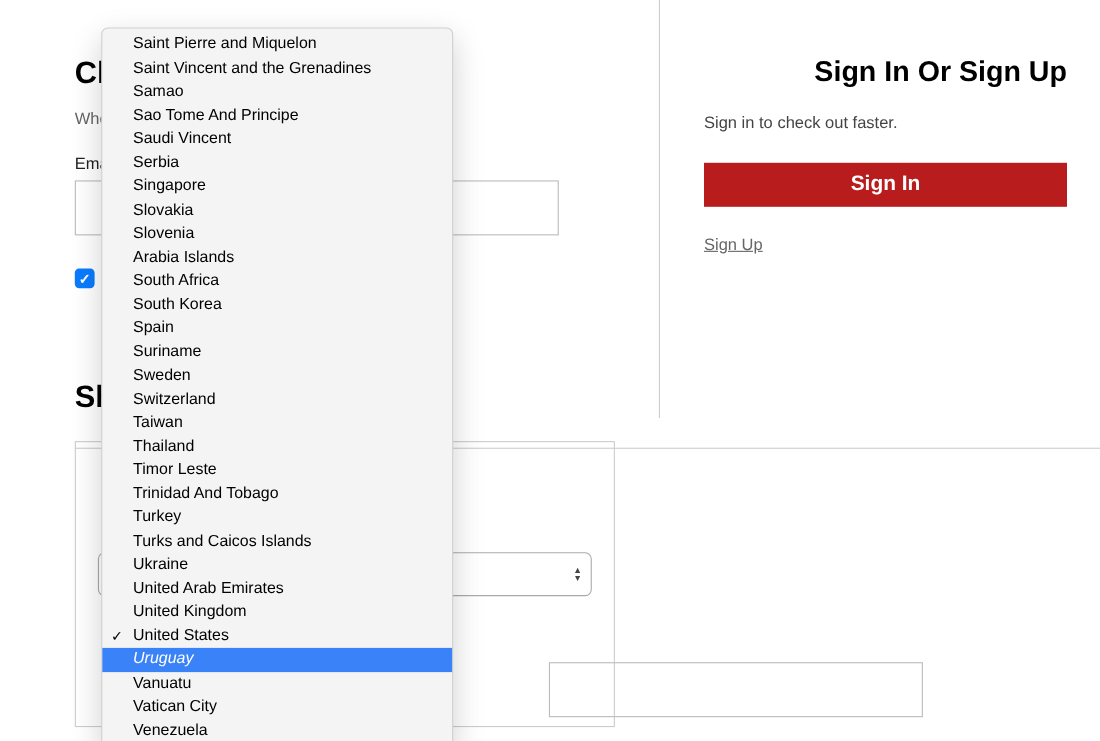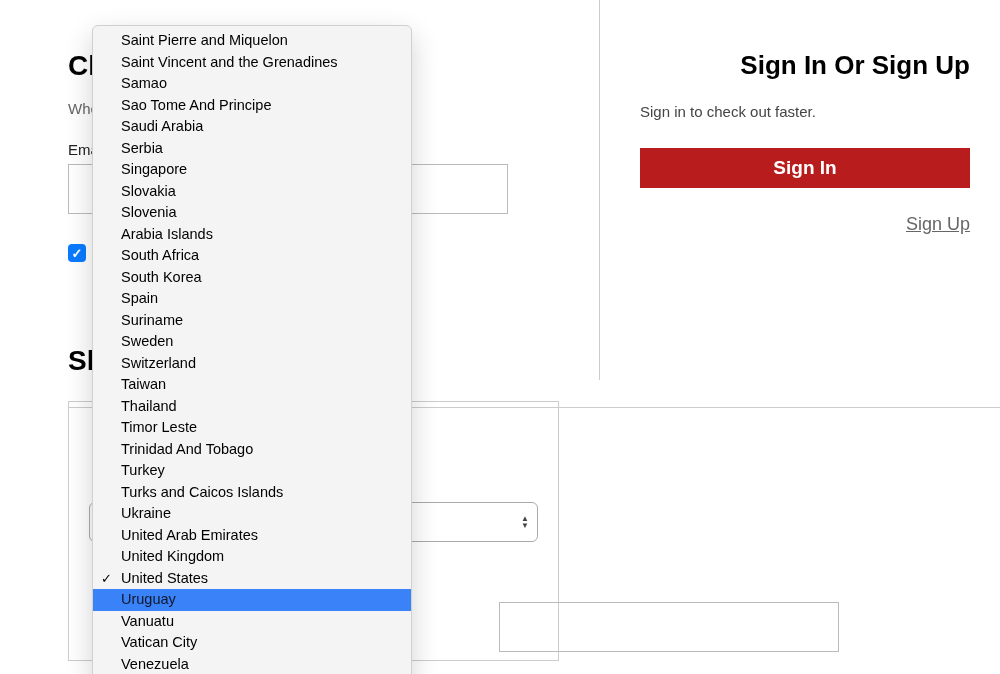--- a/index.html
+++ b/index.html
@@ -158,24 +158,24 @@
       height: 40px;
       background: #b91c1c;
       color: #fff;
       border: none;
       font-size: 19px;
       font-weight: 700;
       cursor: pointer;
     }
     .signup-link {
       display: block;
-      text-align: right;
+      text-align: left;
       margin-top: 26px;
       color: #666;
-      font-size: 18px;
+      font-size: 15px;
       text-decoration: underline;
     }
     
     .dropdown {
       position: absolute;
       top: 25px;
       left: 92px;
       width: 320px;
       background: #f4f4f4;
       border: 1px solid #d0d0d0;
@@ -187,21 +187,22 @@
     }
     .dropdown-item {
       position: relative;
       padding: 1px 12px 1px 28px;
       line-height: 19.5px;
       cursor: pointer;
       color: #000000;
     }
     .dropdown-item.highlighted {
       background: #3a82f7;
-      color: #0f172a;
+      color: #ffffff;
+      font-style: italic;
     }
     .dropdown-item .checkmark {
       position: absolute;
       left: 8px;
       top: 1px;
       font-size: 13px;
     }
   </style>
 </head>
 <body>
@@ -239,21 +240,21 @@
   </div>
 </div>
 
 <div class="full-width-divider"></div>
 
 <div class="dropdown" id="country-dropdown">
     <div class="dropdown-item"><span>Saint Pierre and Miquelon</span></div>
     <div class="dropdown-item"><span>Saint Vincent and the Grenadines</span></div>
     <div class="dropdown-item"><span>Samao</span></div>
     <div class="dropdown-item"><span>Sao Tome And Principe</span></div>
-    <div class="dropdown-item"><span>Saudi Arabia</span></div>
+    <div class="dropdown-item"><span>Saudi Vincent</span></div>
     <div class="dropdown-item"><span>Serbia</span></div>
     <div class="dropdown-item"><span>Singapore</span></div>
     <div class="dropdown-item"><span>Slovakia</span></div>
     <div class="dropdown-item"><span>Slovenia</span></div>
     <div class="dropdown-item"><span>Arabia Islands</span></div>
     <div class="dropdown-item"><span>South Africa</span></div>
     <div class="dropdown-item"><span>South Korea</span></div>
     <div class="dropdown-item"><span>Spain</span></div>
     <div class="dropdown-item"><span>Suriname</span></div>
     <div class="dropdown-item"><span>Sweden</span></div>

